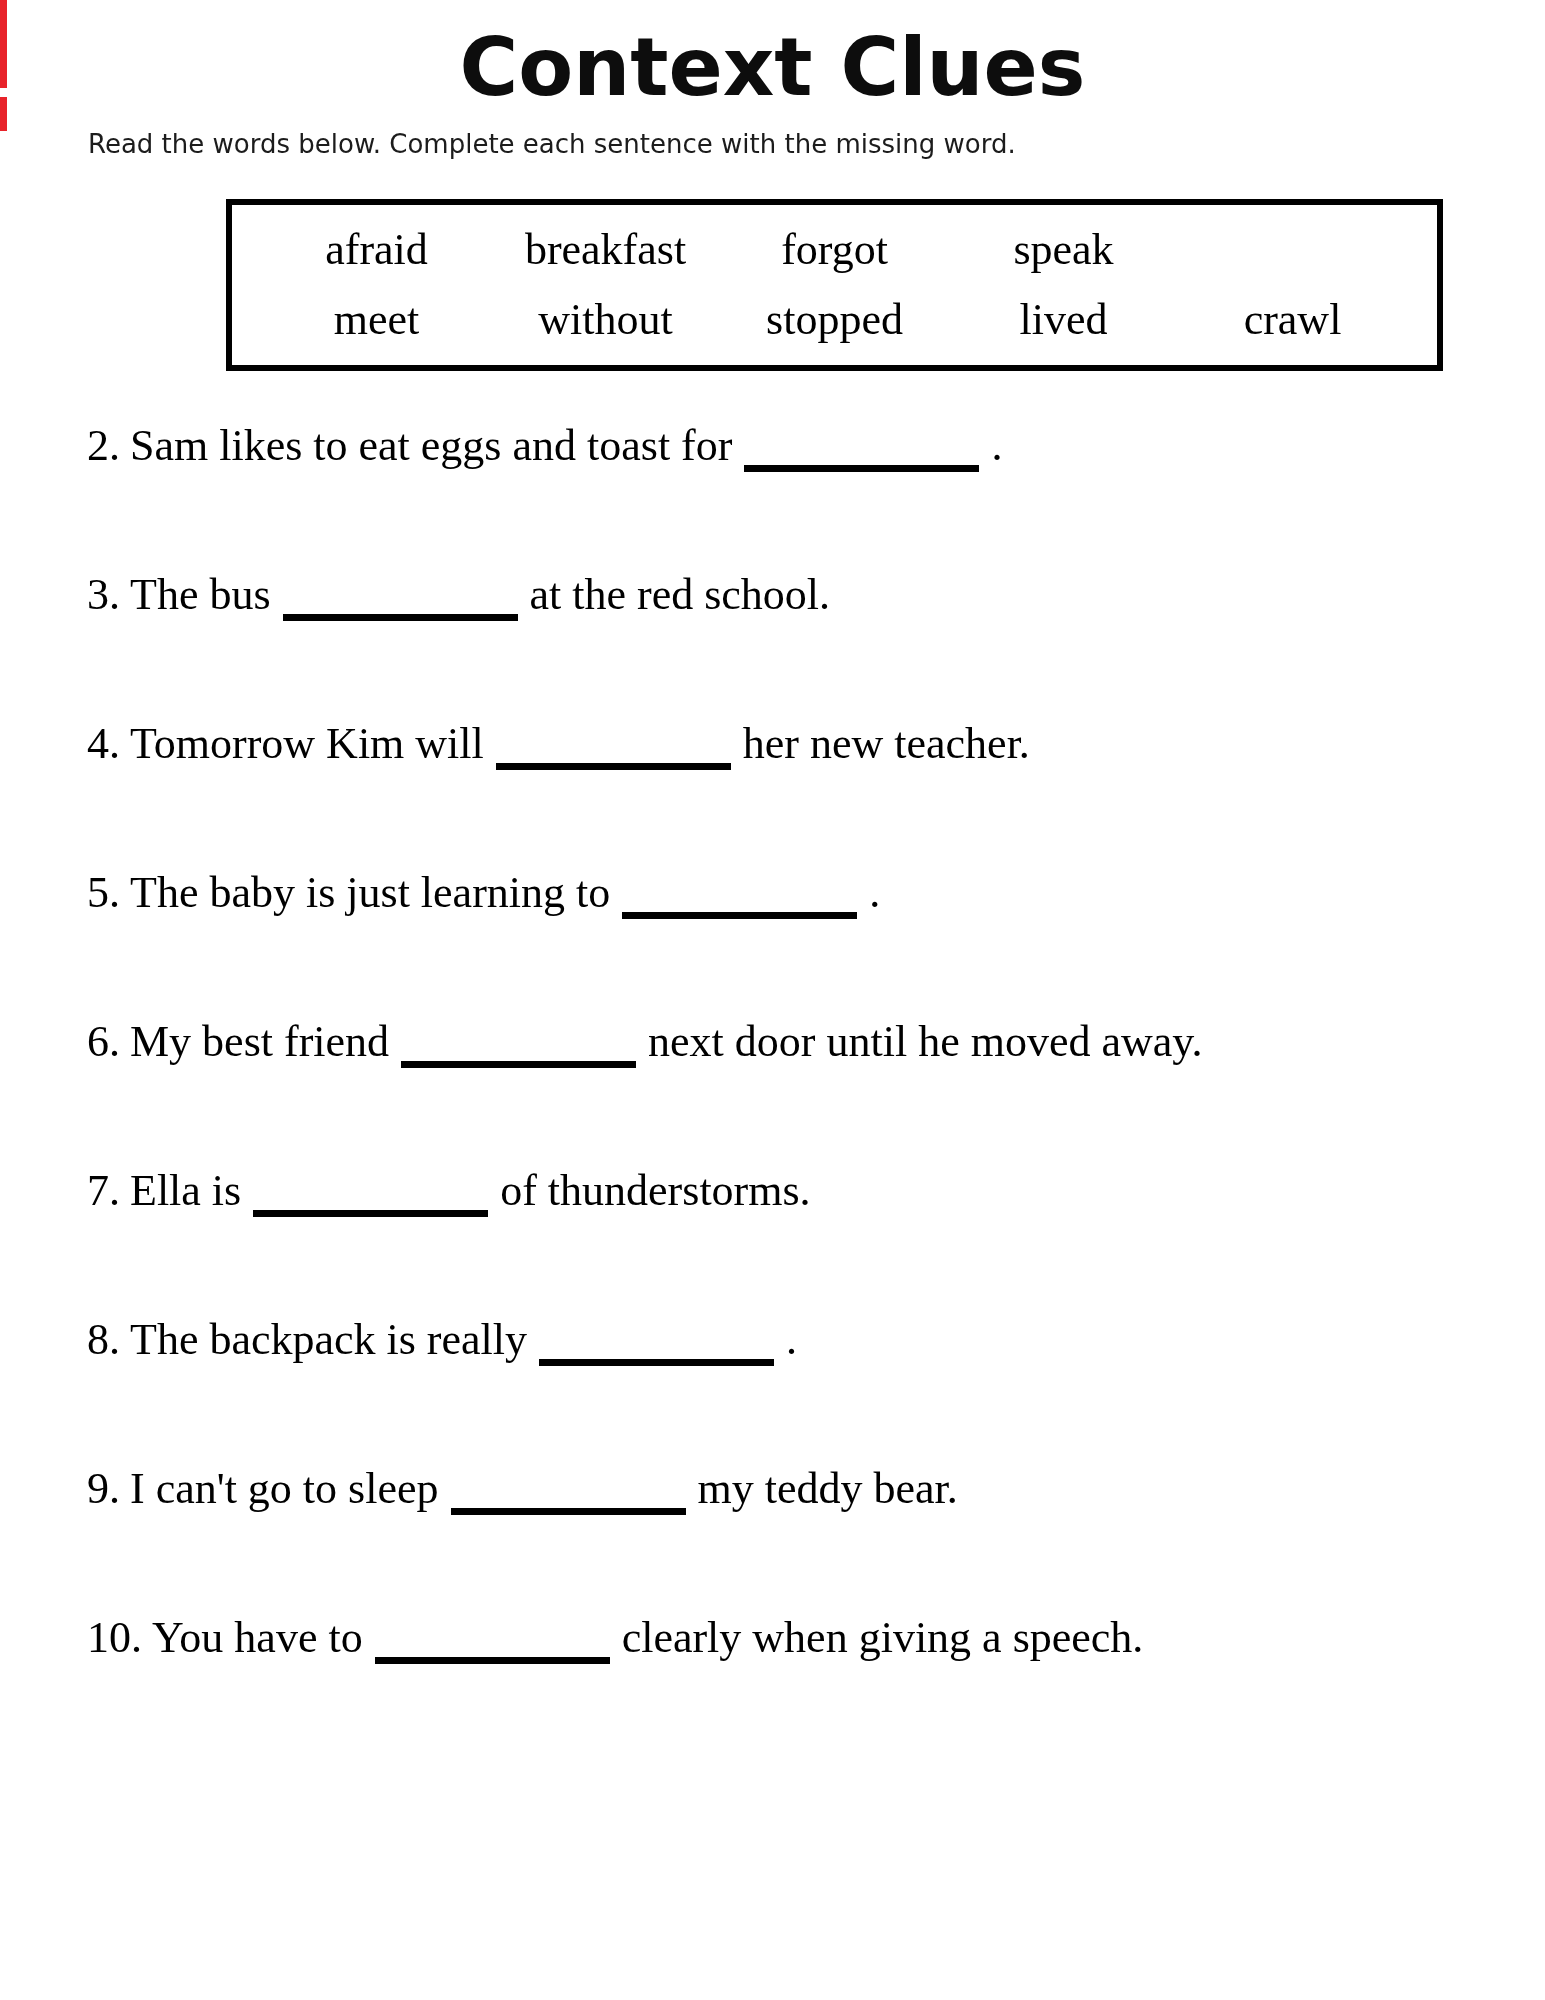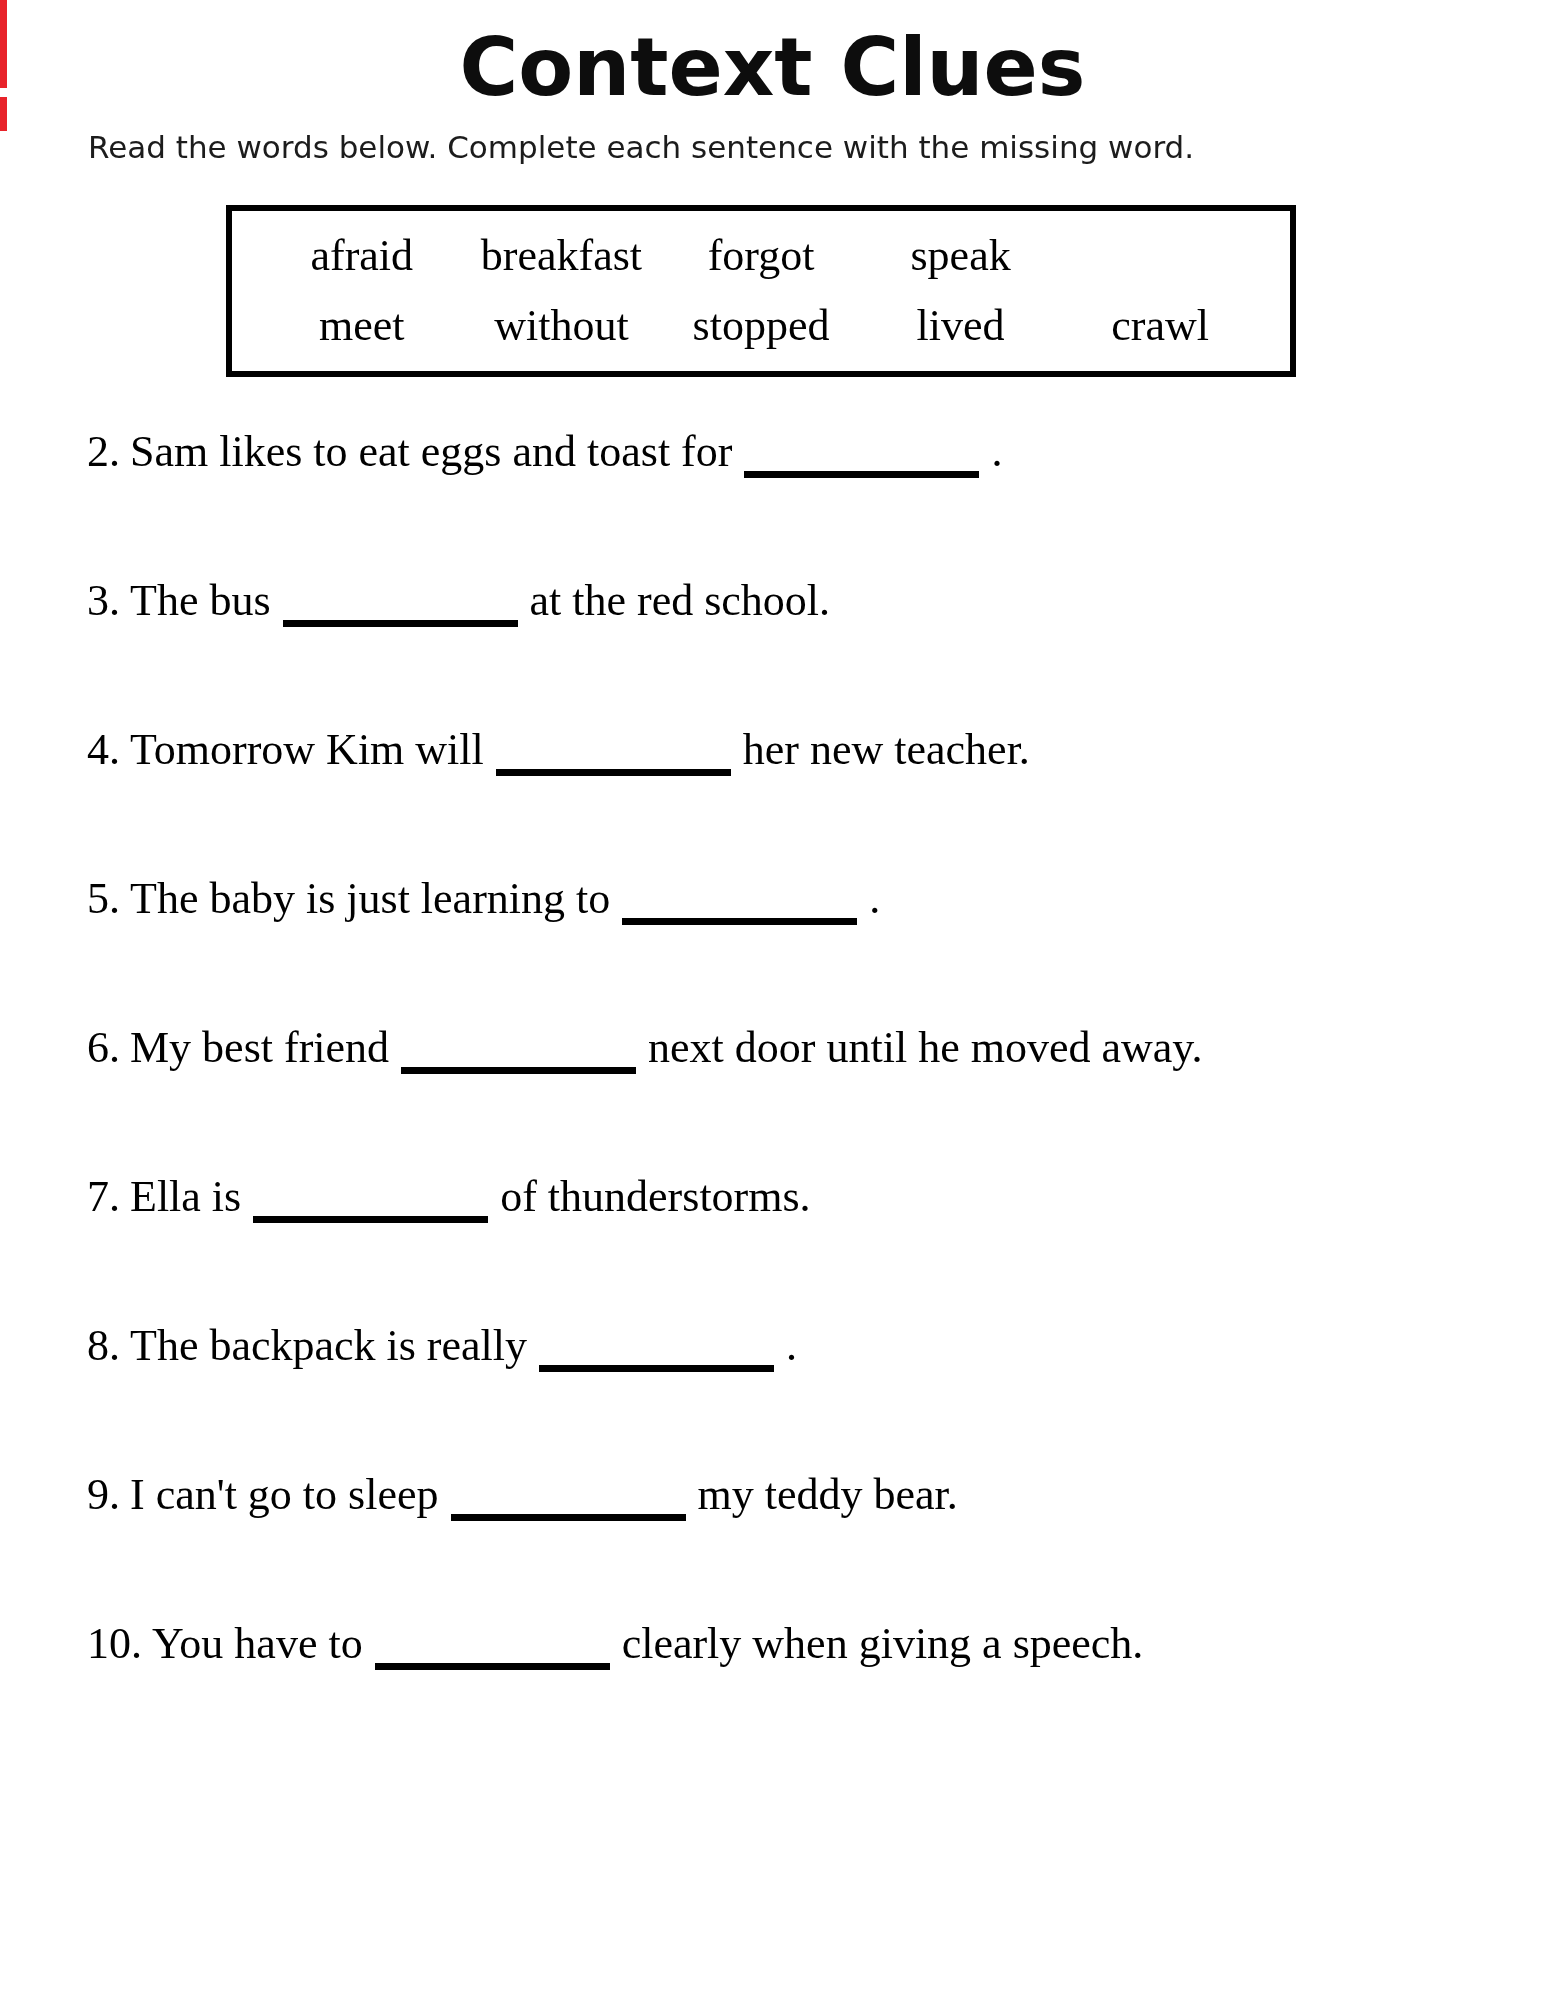--- a/index.html
+++ b/index.html
@@ -27,26 +27,26 @@
     font-family: "DejaVu Sans", sans-serif;
     font-weight: 900;
     font-size: 80px;
     line-height: 1.0;
     letter-spacing: 0px;
     color: #0d0d0d;
   }
   .instructions {
     margin: 20px 0 0 88px;
     font-family: "DejaVu Sans", "Liberation Sans", sans-serif;
-    font-size: 31px;
+    font-size: 26px;
     line-height: 1.25;
     color: #1c1c1c;
   }
   .word-bank {
-    width: 1070px;
+    width: 1217px;
     margin: 38px 0 0 226px;
     border: 6px solid #000000;
     padding: 10px 30px;
     background: #ffffff;
   }
   .wb-row {
     display: grid;
     grid-template-columns: repeat(5, 1fr);
     text-align: center;
     font-size: 44px;

